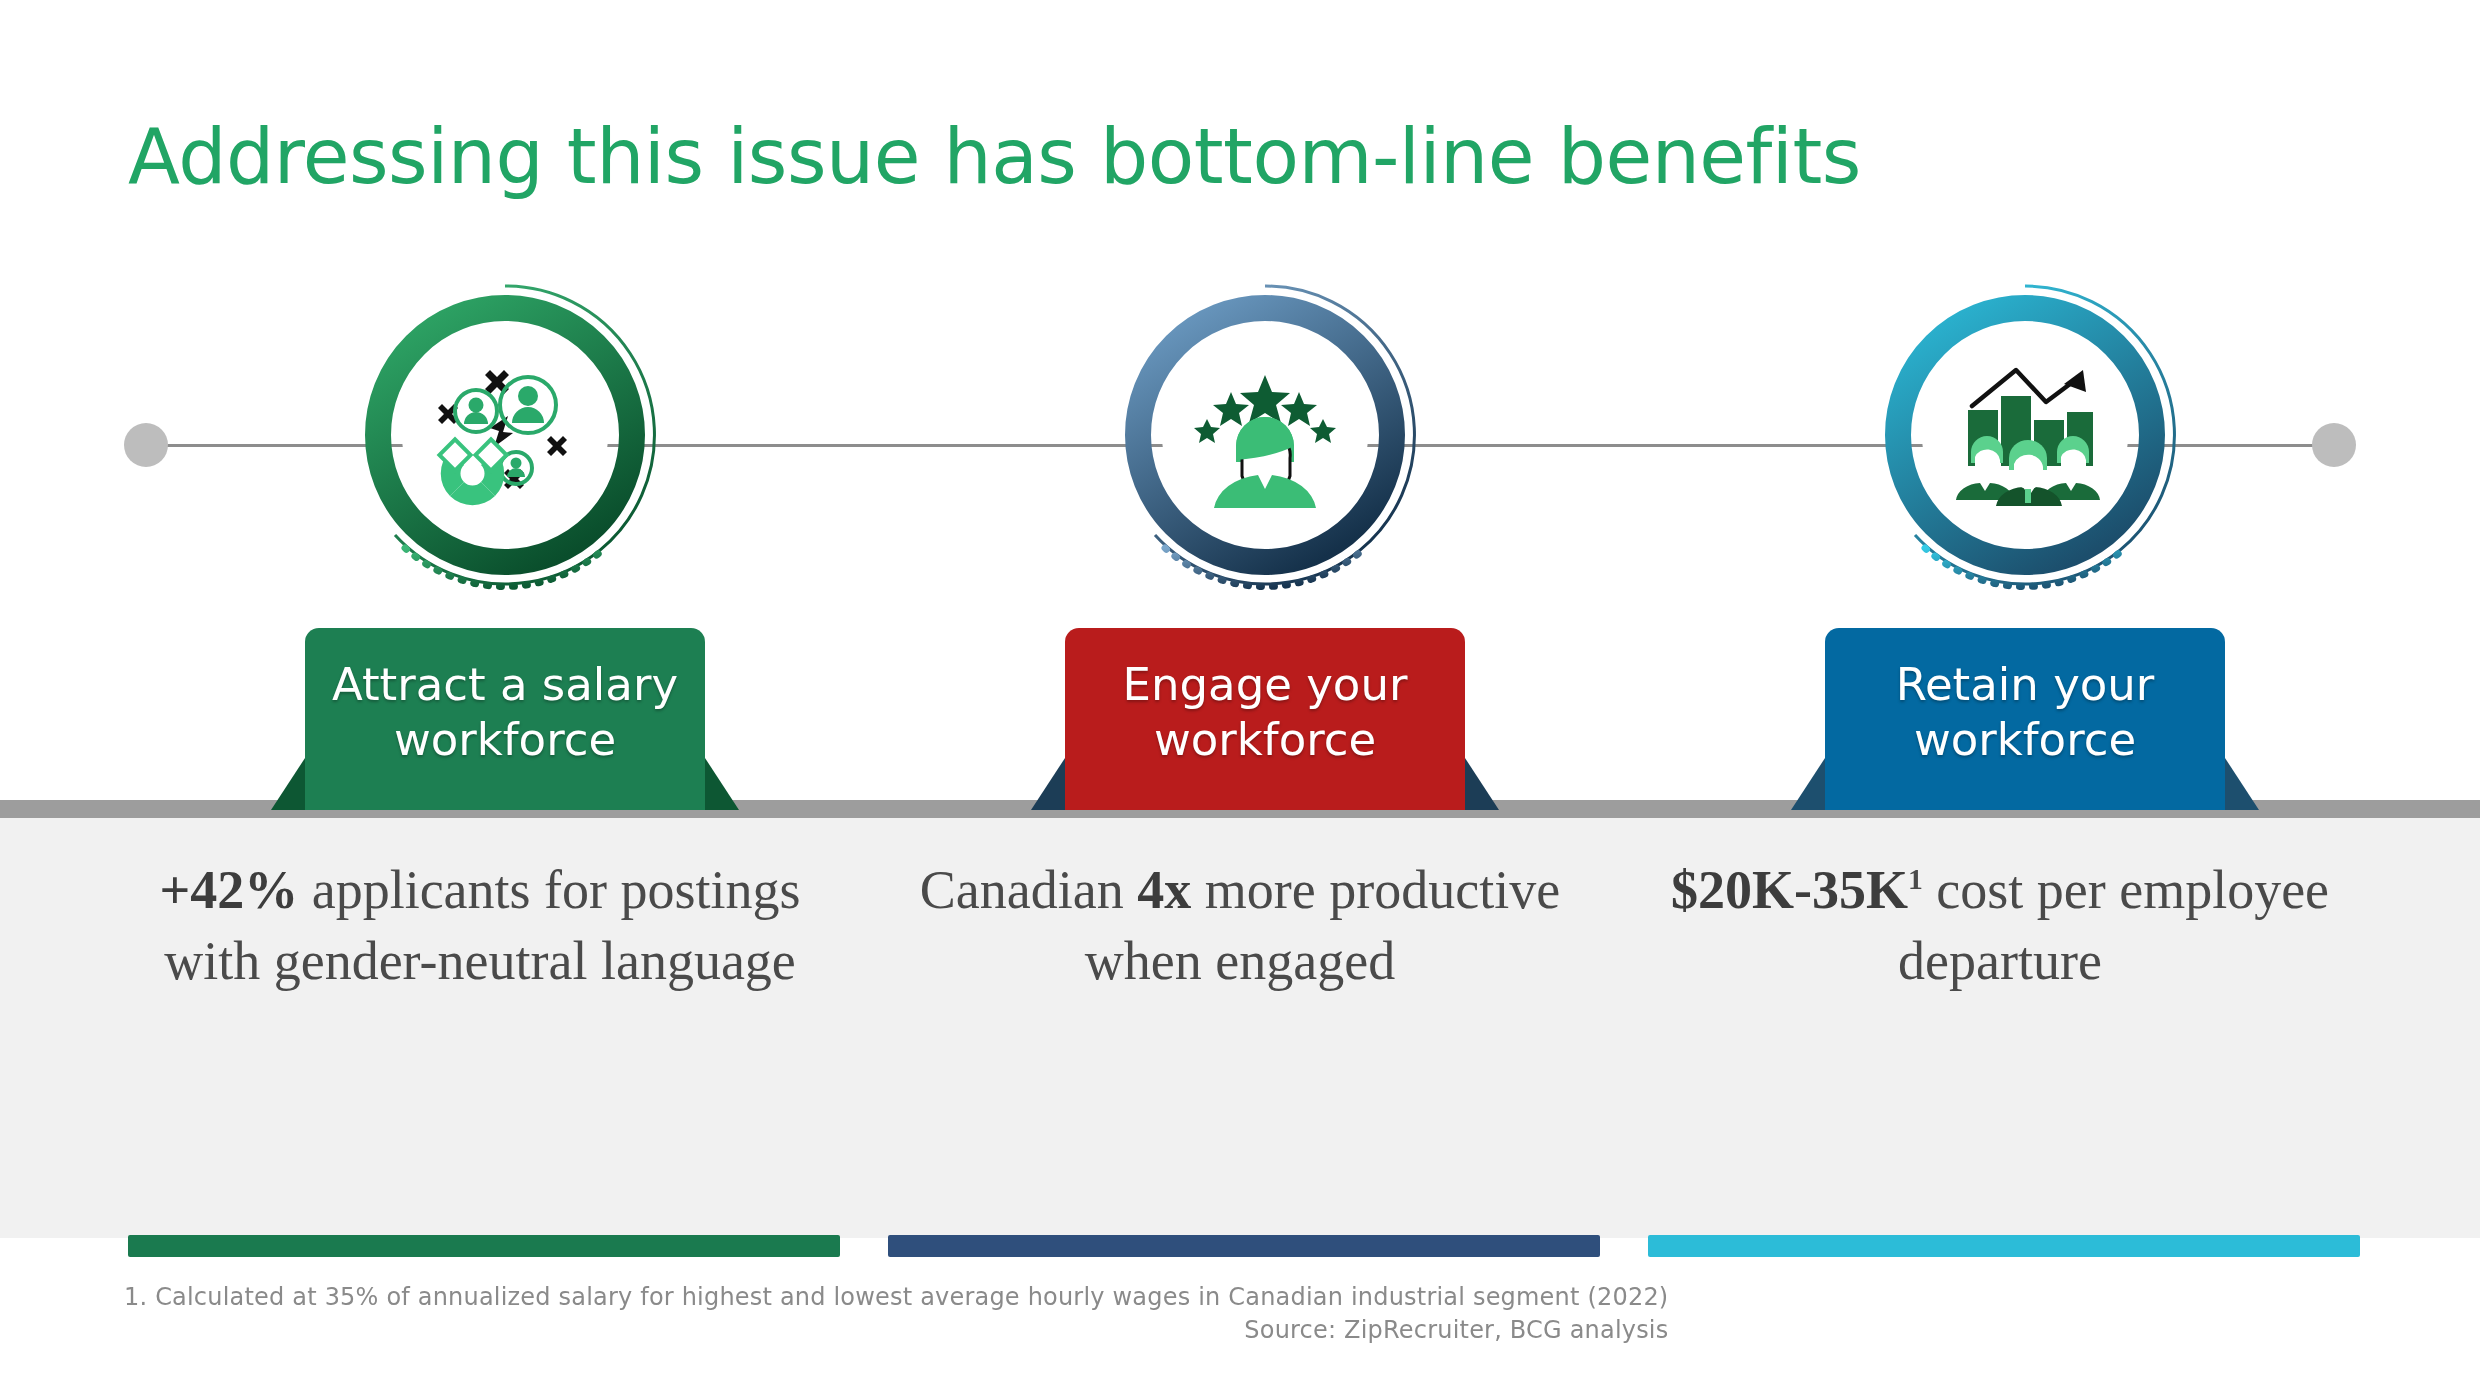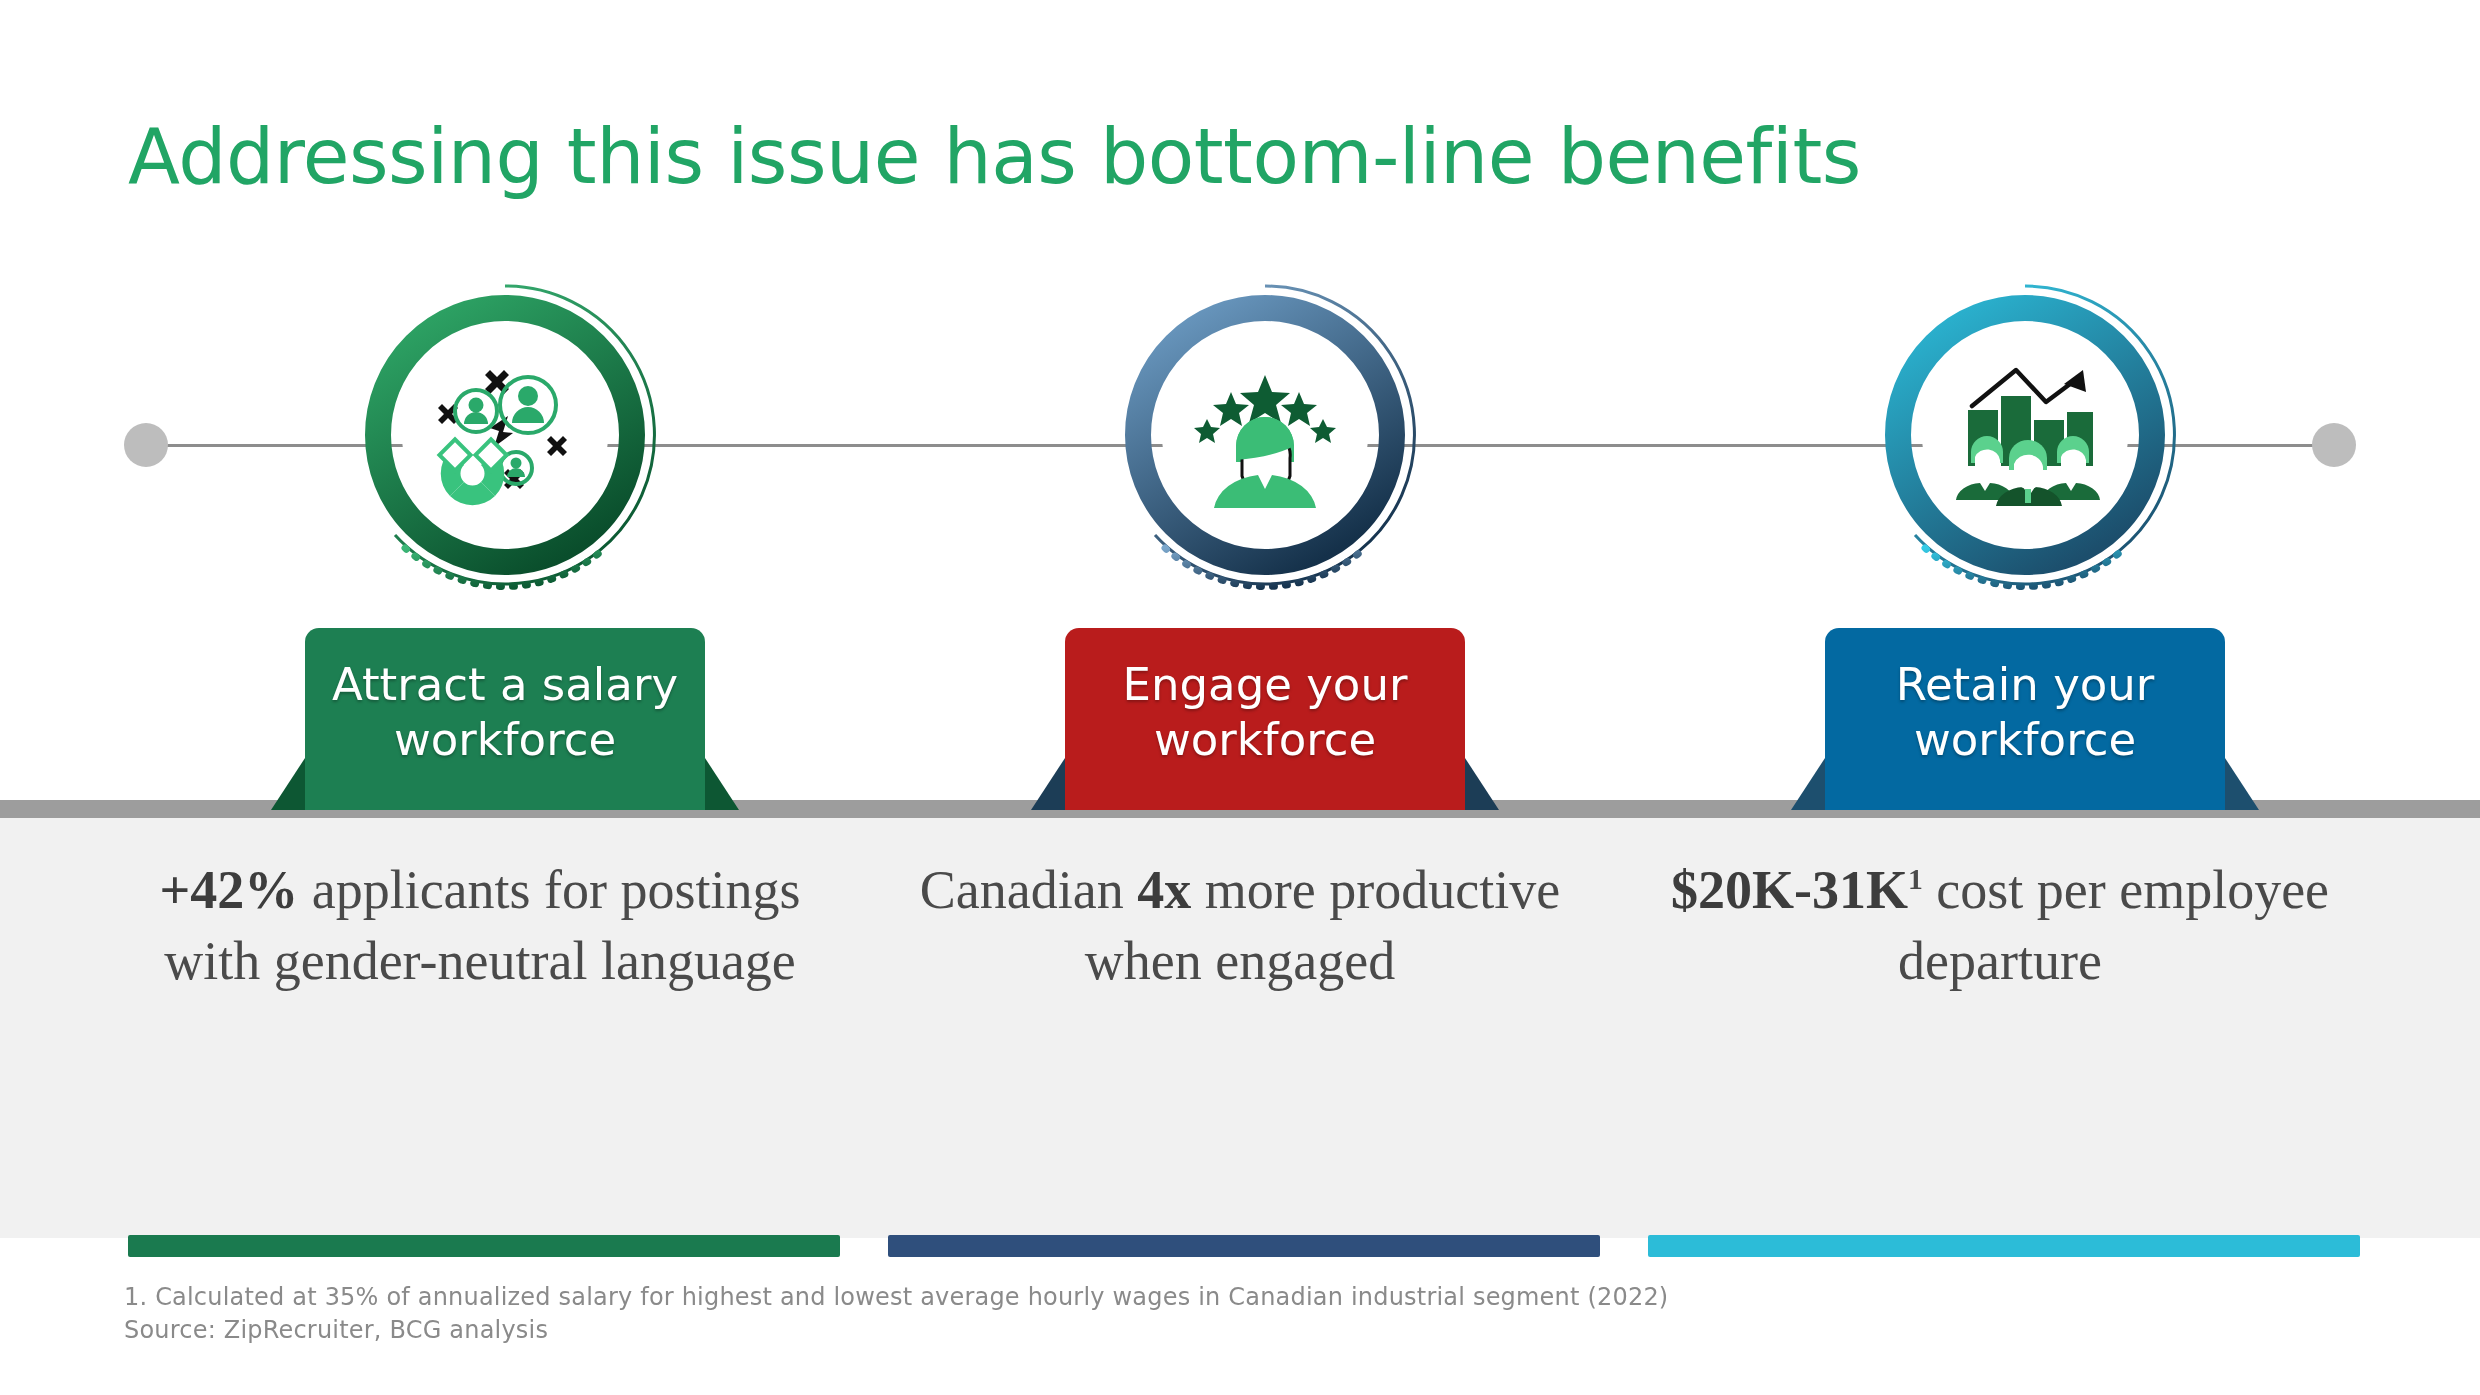--- a/index.html
+++ b/index.html
@@ -149,21 +149,21 @@
   
   #footnotes {
     position: absolute;
     left: 124px; top: 1281px;
     font-size: 24px;
     line-height: 1.38;
     color: #8a8a8a;
     font-family: "DejaVu Sans", sans-serif;
     letter-spacing: 0.2px;
   }
-  #footnotes .fn-line { white-space: nowrap; }
+  #footnotes .fn-line { white-space: nowrap; text-align: right; }
 </style>
 </head>
 <body>
 
 <div id="slide">
 
   <div id="title">Addressing this issue has bottom-line benefits</div>
 
   <div id="connector-line"></div>
   <div class="end-dot" id="end-dot-left"></div>
@@ -356,21 +356,21 @@
       </svg>
       <div class="banner-body" style="background:#0369a1">
         <span>
           <span>Retain your</span><br>
           <span>workforce</span>
         </span>
       </div>
     </div>
 
     <div class="stat">
-      <b>$20K-31K</b><sup>1</sup><span> cost per employee departure</span>
+      <b>$20K-35K</b><sup>1</sup><span> cost per employee departure</span>
     </div>
 
     <div class="accent-bar" style="background:#2cbcd8"></div>
   </div>
 
   <div id="footnotes">
     <div class="fn-line">1.  Calculated  at 35% of annualized  salary for highest and lowest  average hourly wages in Canadian industrial  segment (2022)</div>
     <div class="fn-line">Source: ZipRecruiter, BCG analysis</div>
   </div>
 

